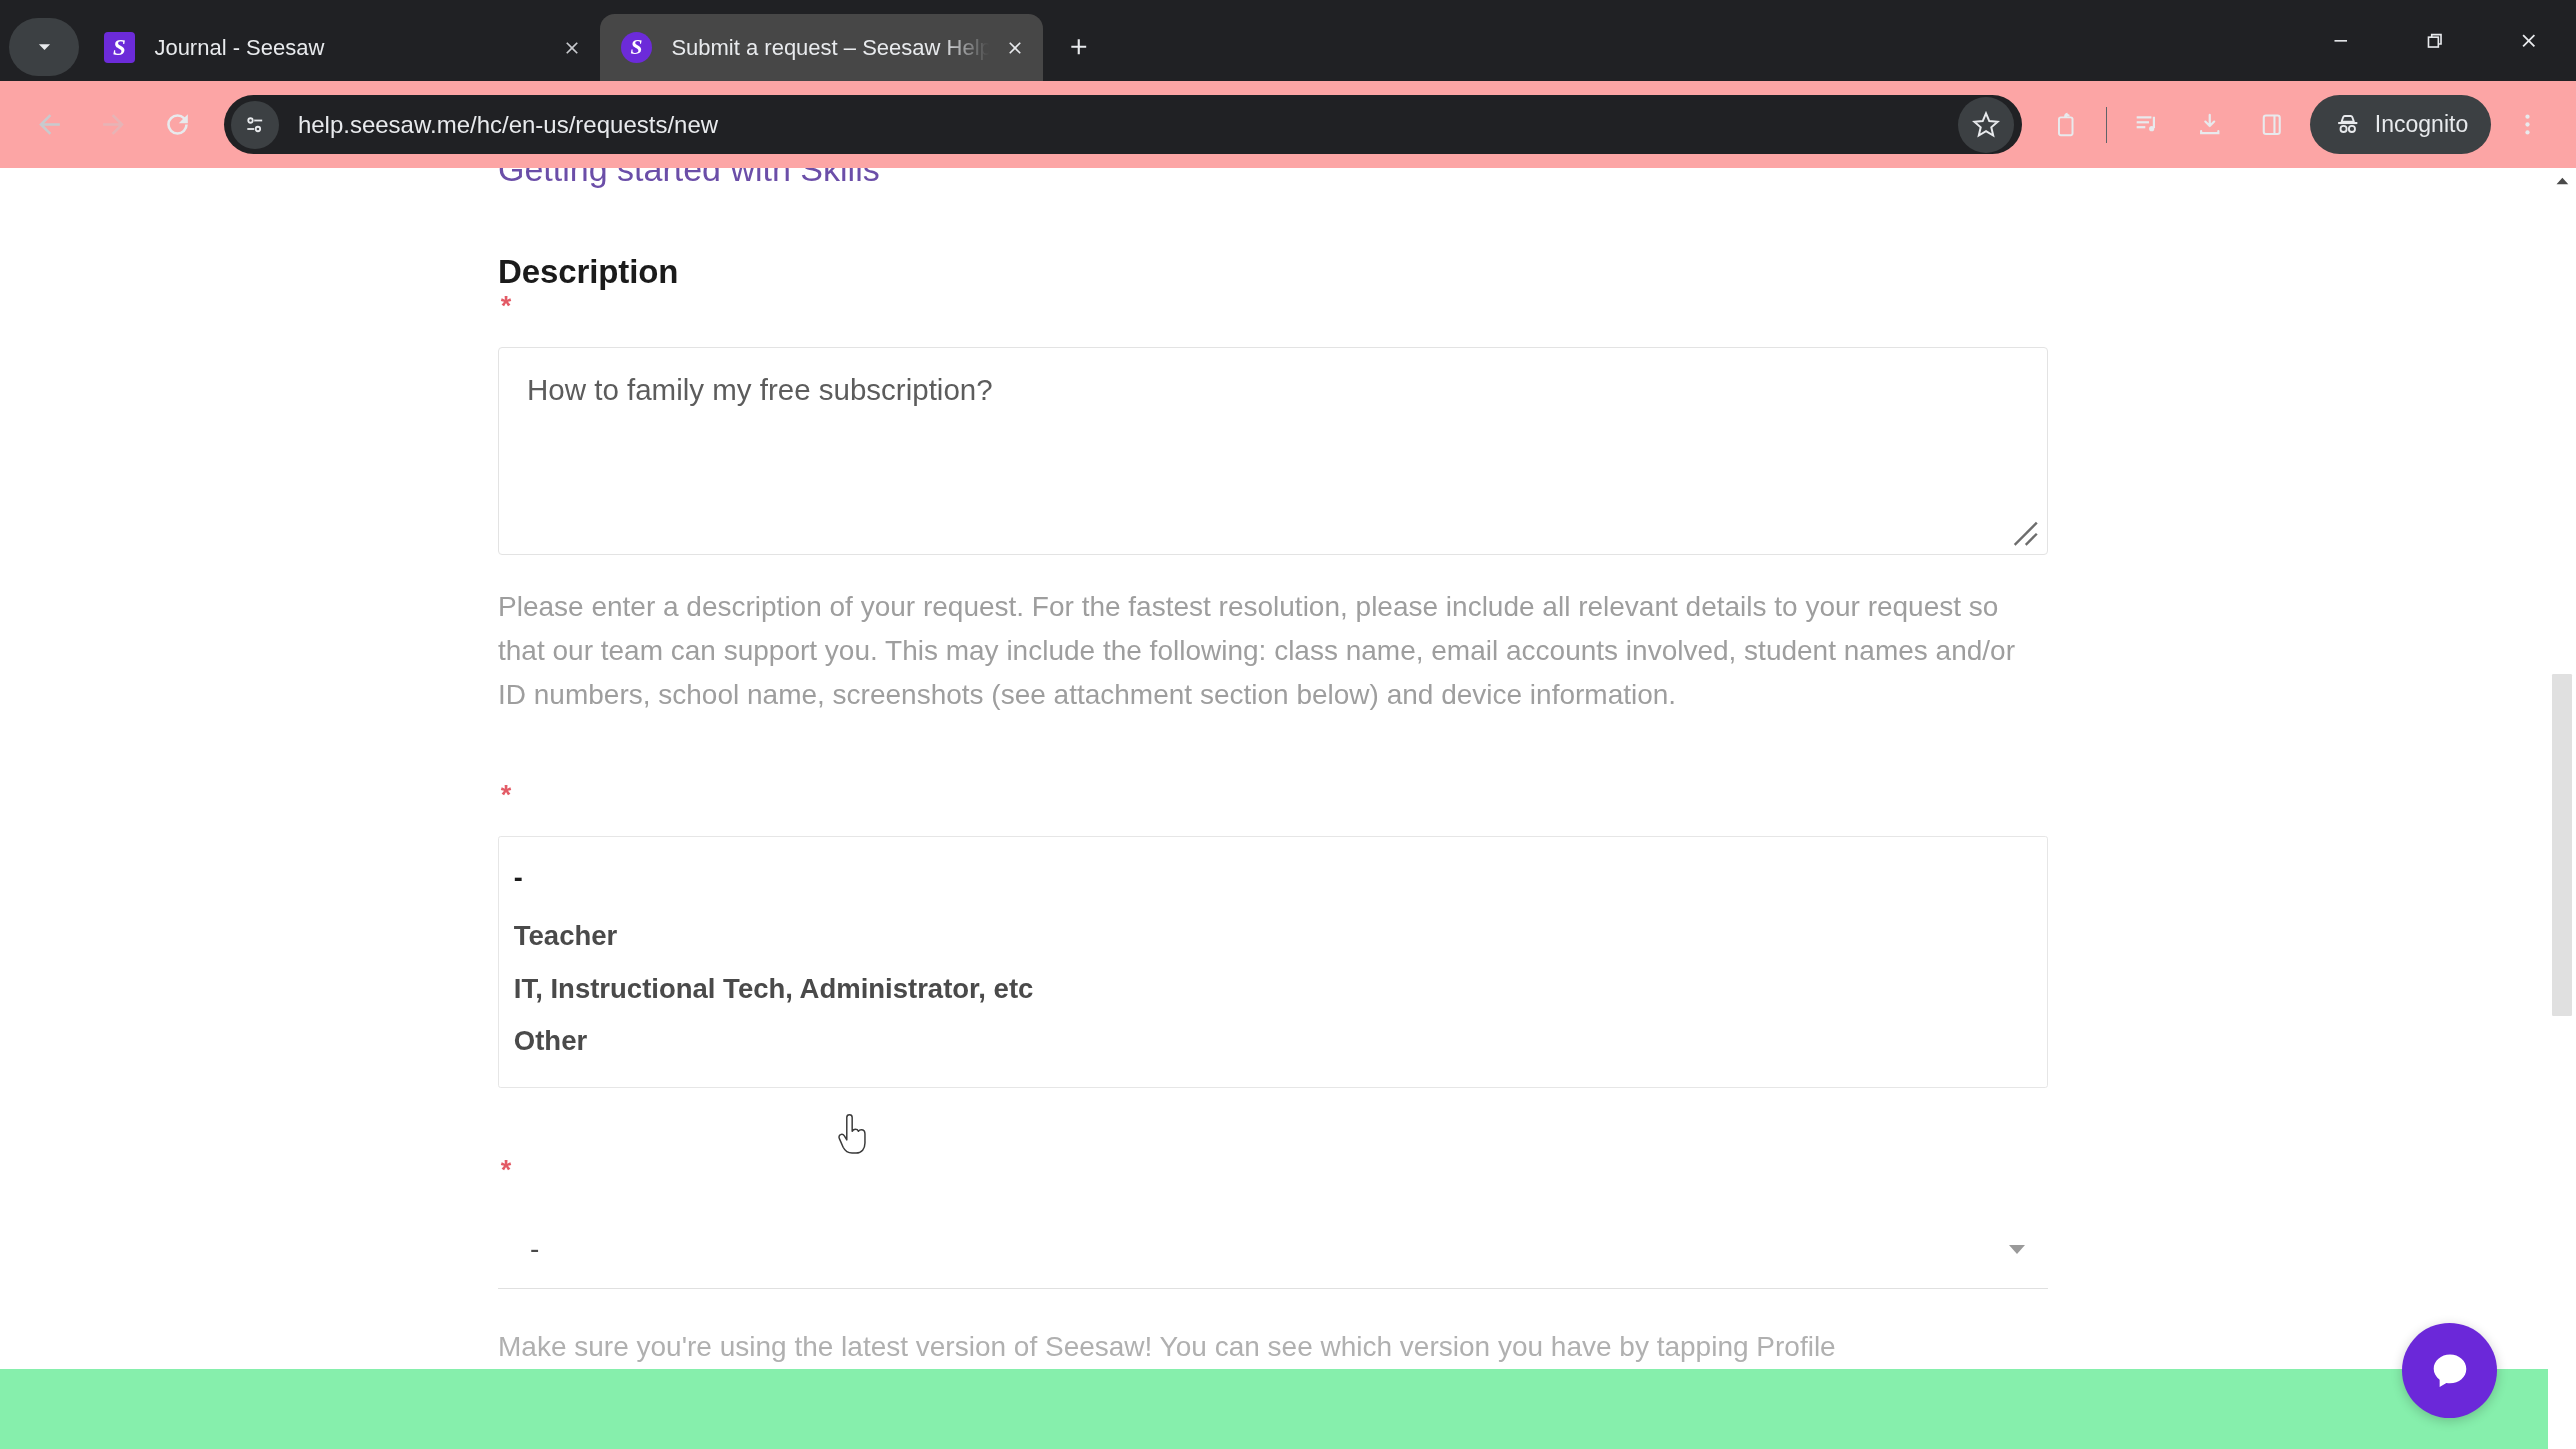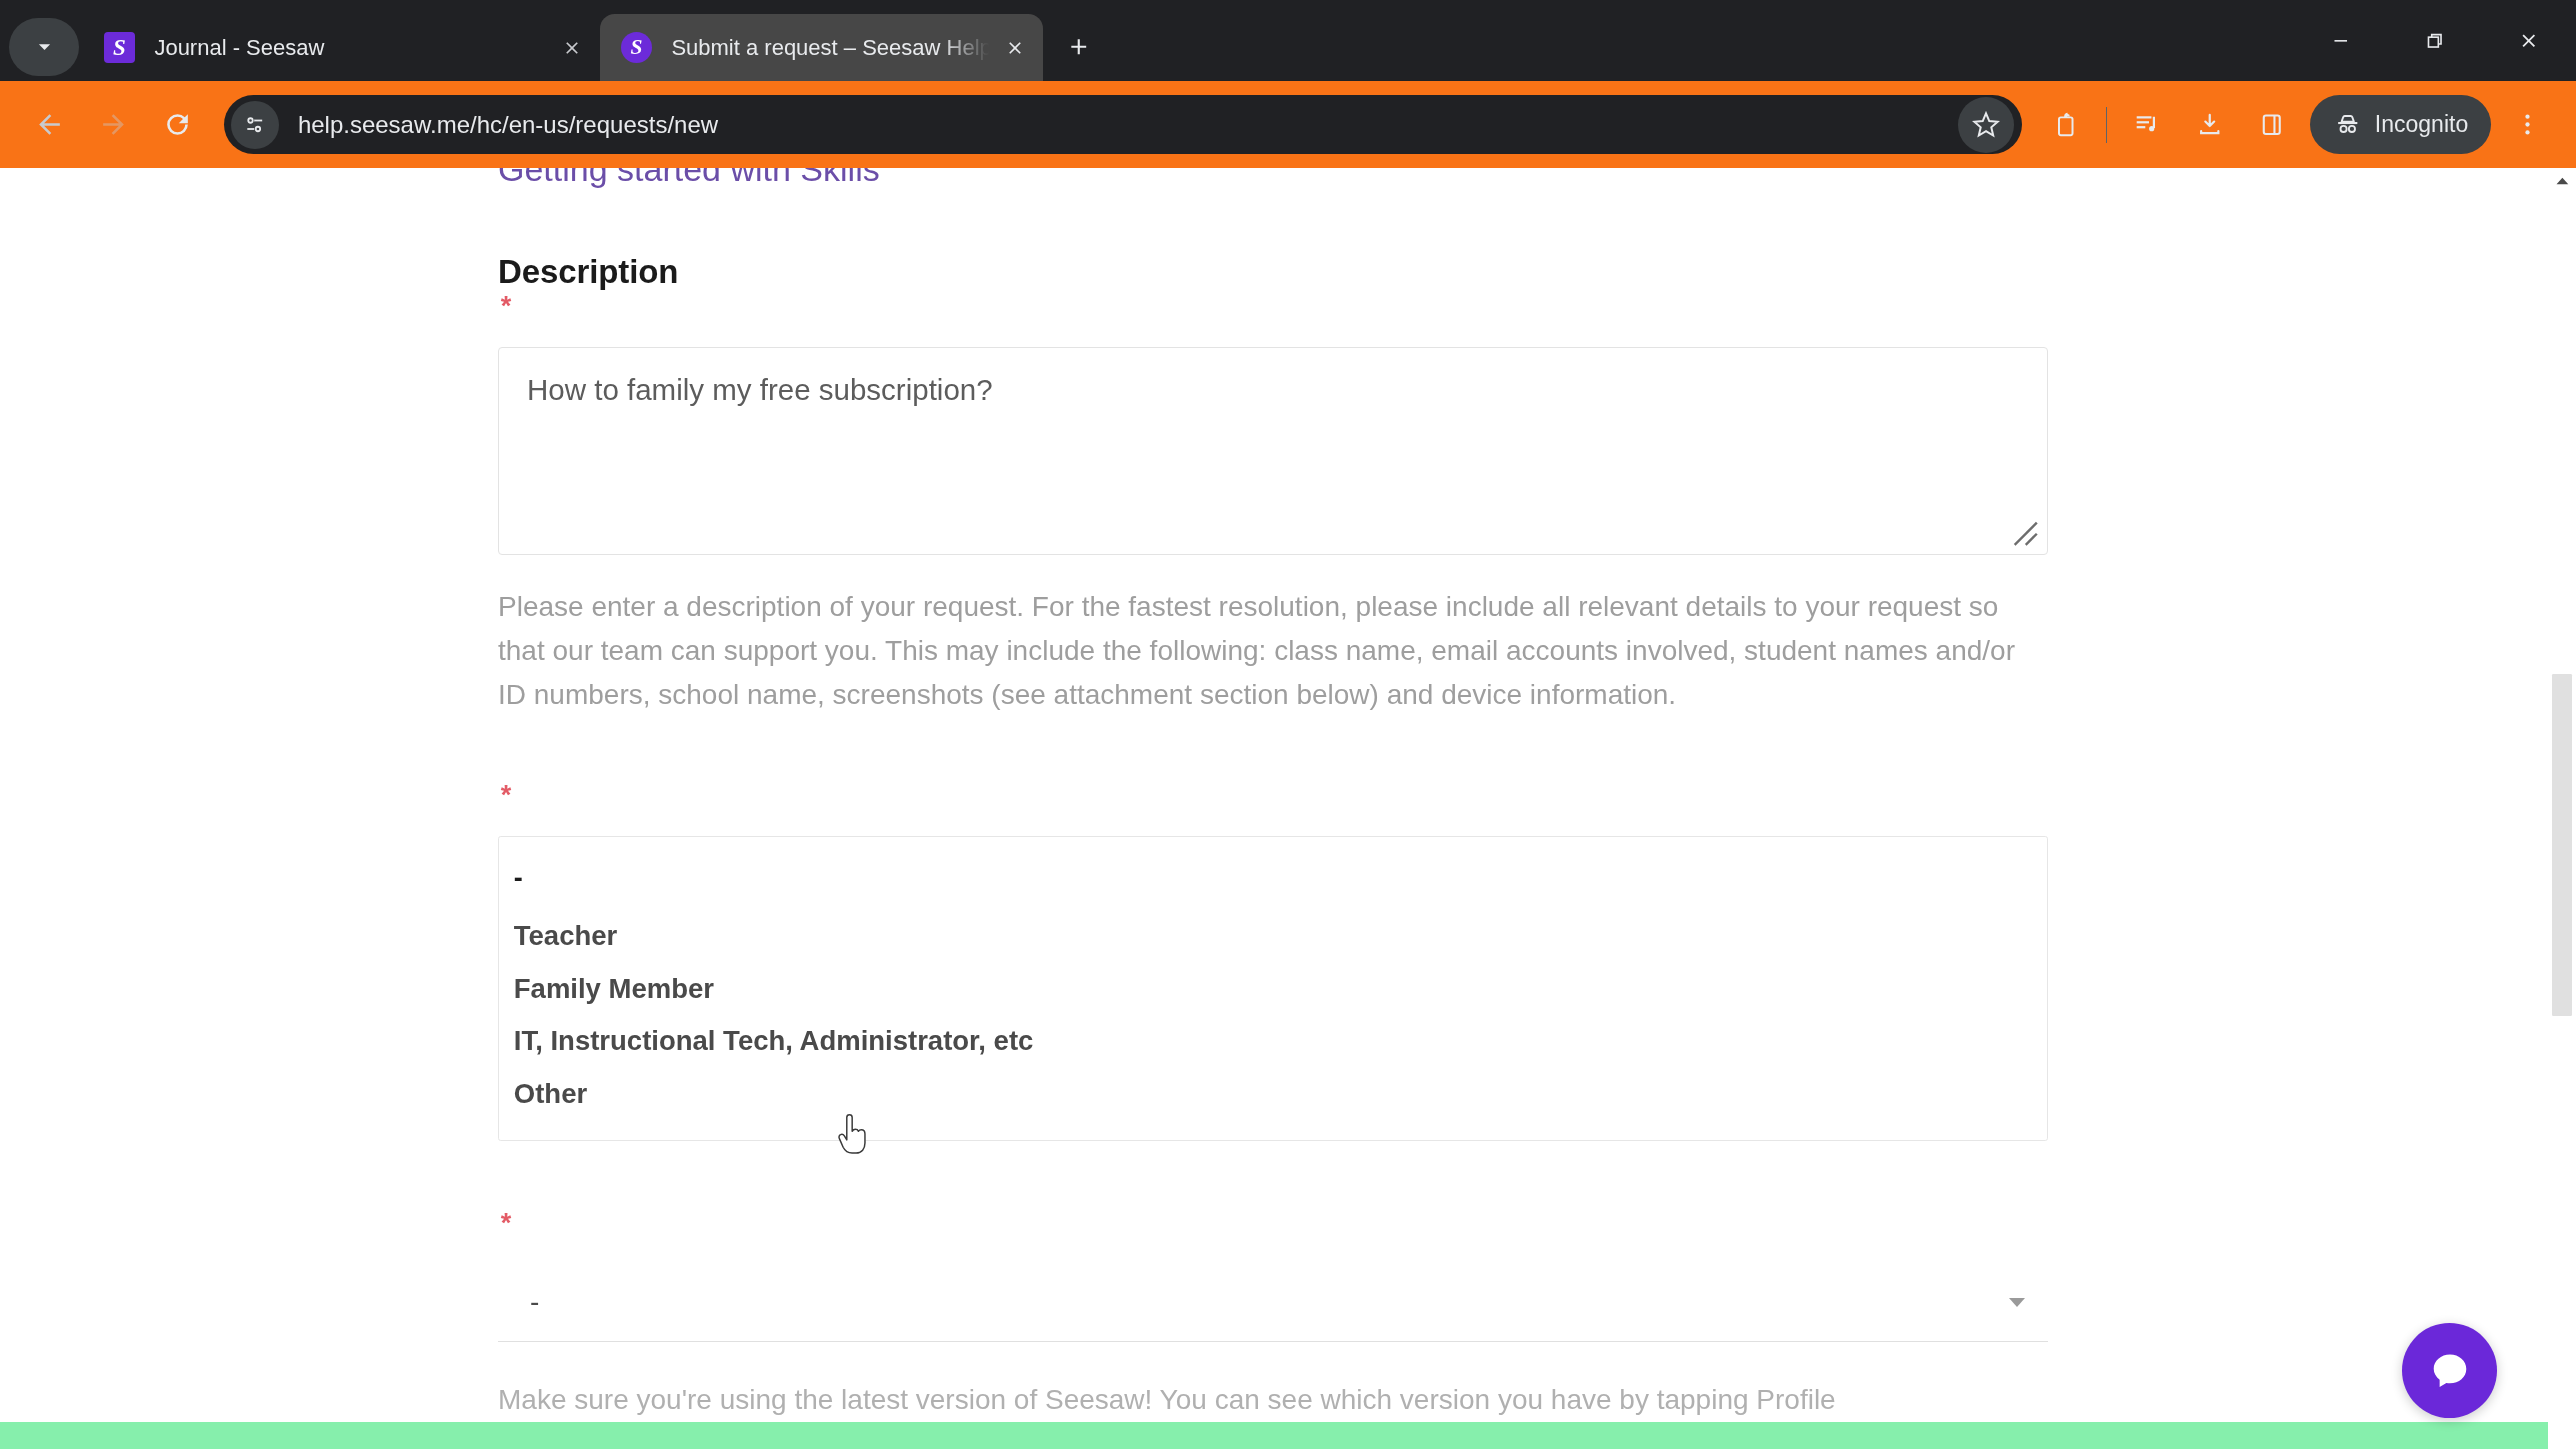--- a/index.html
+++ b/index.html
@@ -129,21 +129,21 @@
     width: 94px; height: 81px;
     display: flex; align-items: center; justify-content: center;
     cursor: pointer;
   }
   .win-btn svg { width: 21.5px; height: 21.5px; }
 
   
   .toolbar {
     height: 87px;
     flex: 0 0 87px;
-    background: #f97316;
+    background: #fca5a5;
     display: flex;
     align-items: center;
     padding: 0 17.4px;
   }
   .nav-btn {
     width: 64px; height: 64px;
     display: flex; align-items: center; justify-content: center;
     border-radius: 50%;
     cursor: pointer;
     flex: 0 0 64px;
@@ -591,21 +591,20 @@
 
       <div class="help-text">Please enter a description of your request. For the fastest resolution, please include all relevant details to your request so that our team can support you. This may include the following: class name, email accounts involved, student names and/or ID numbers, school name, screenshots (see attachment section below) and device information.</div>
 
       <div class="field-label">
           <span class="req-star">*</span>
       </div>
 
       <div class="listbox">
         <div class="listbox-option placeholder">-</div>
         <div class="listbox-option">Teacher</div>
-        <div class="listbox-option">Family Member</div>
         <div class="listbox-option">IT, Instructional Tech, Administrator, etc</div>
         <div class="listbox-option">Other</div>
       </div>
 
       <div class="field-label">
           <span class="req-star">*</span>
       </div>
 
       <div class="select-box">
         <span class="select-value">-</span>

